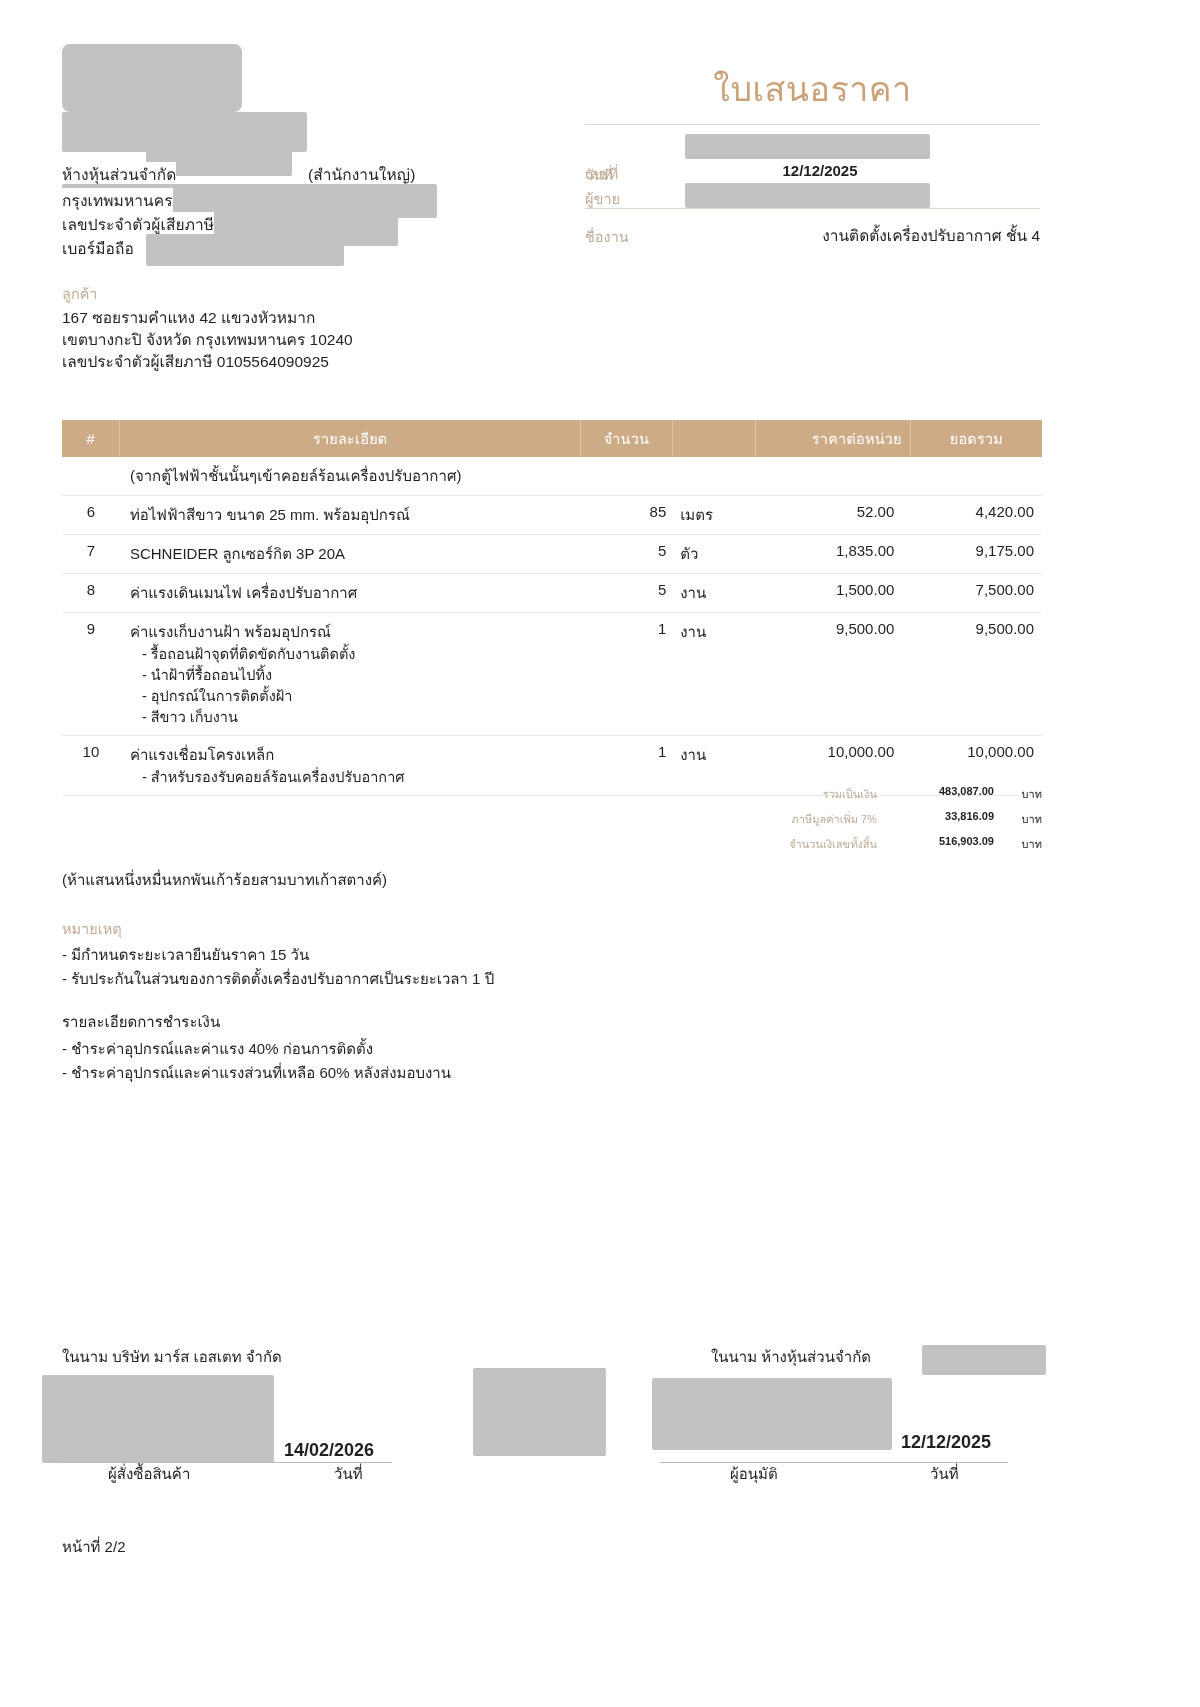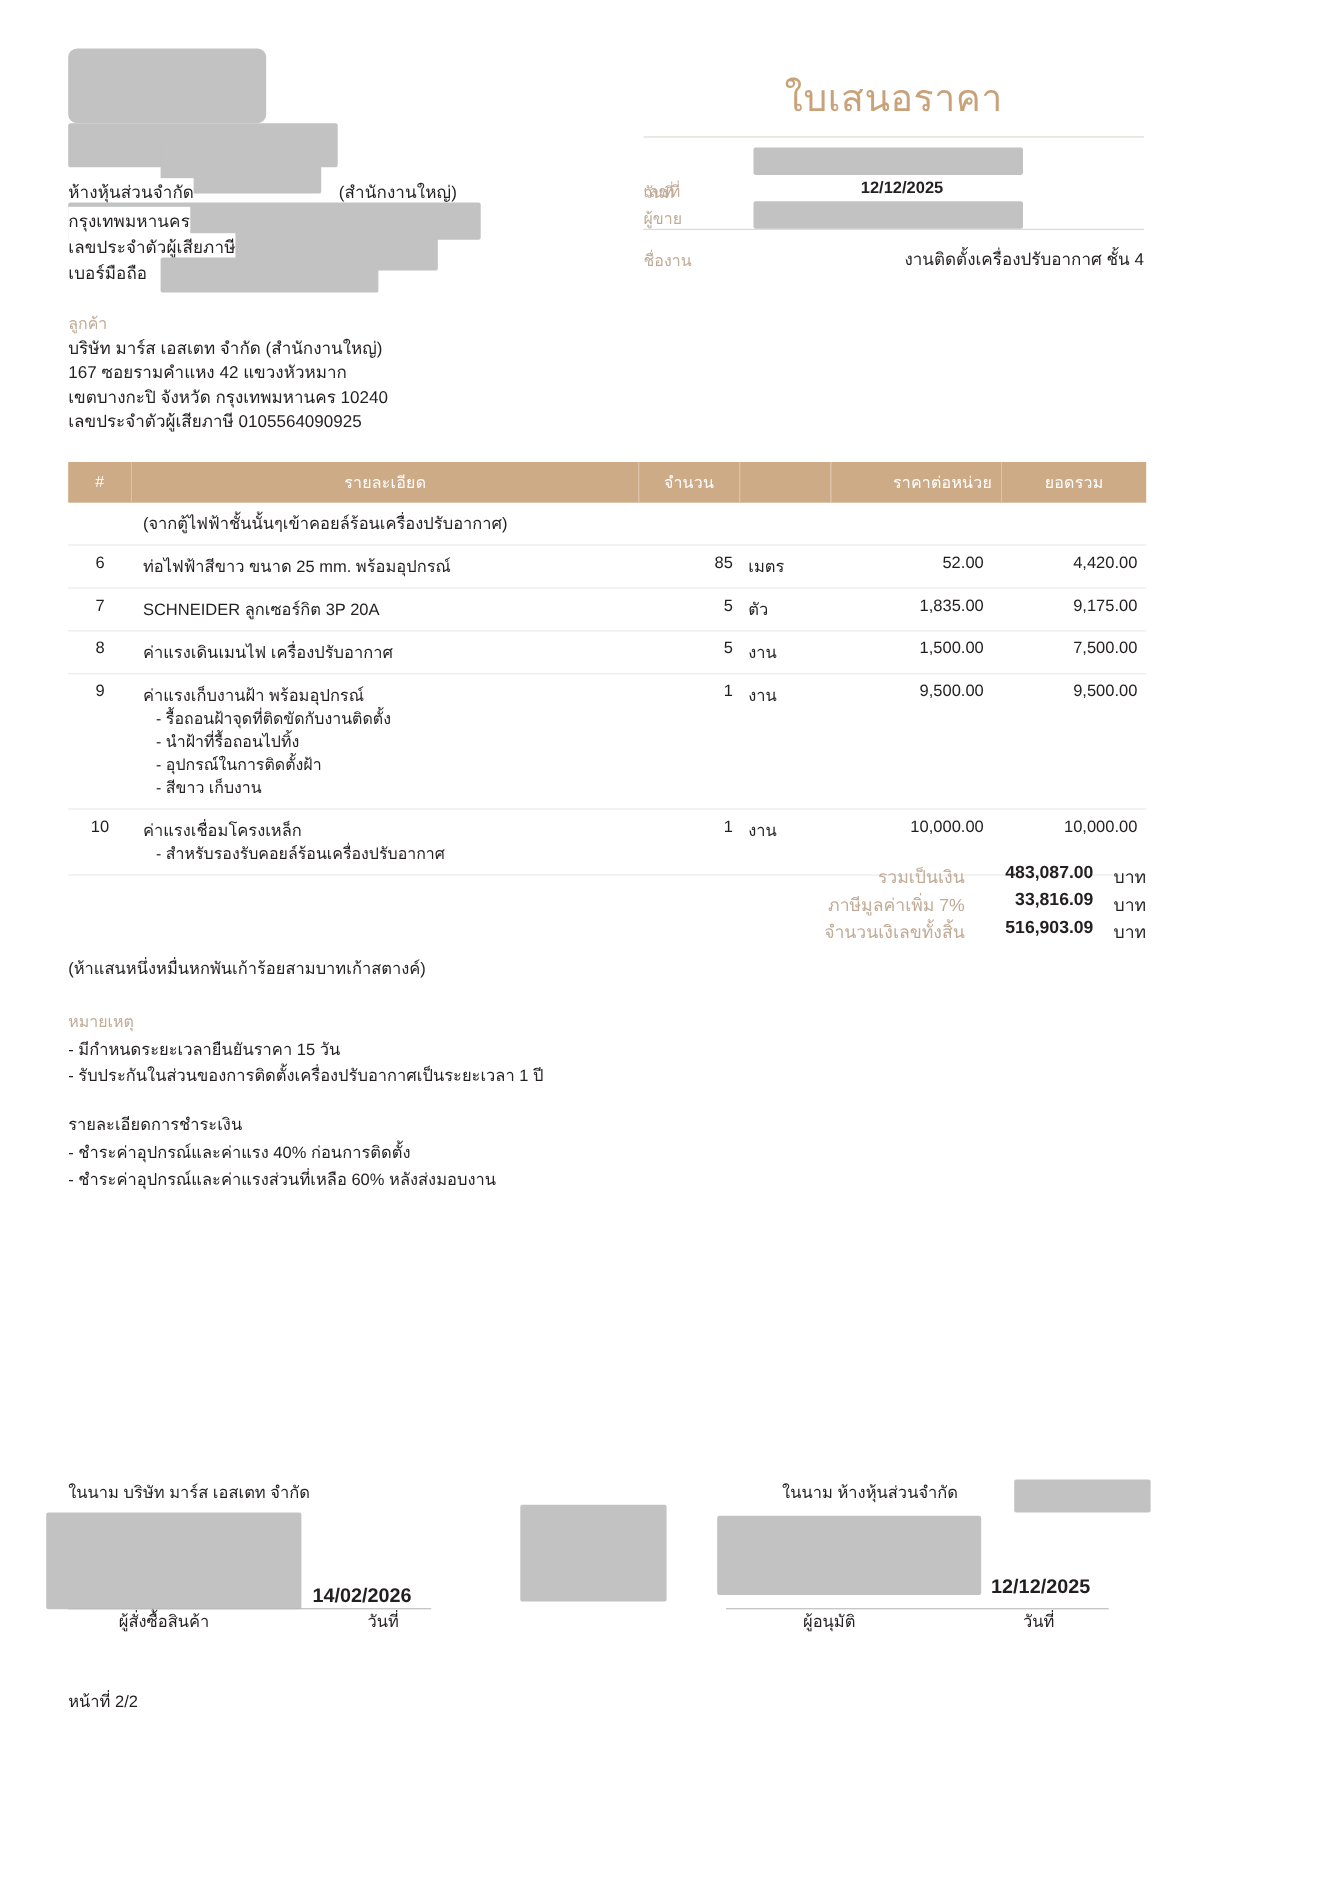--- a/index.html
+++ b/index.html
@@ -175,21 +175,21 @@
   
   .totals {
     position: absolute;
     right: 158px;
     top: 785px;
     width: 420px;
   }
   .tot-row {
     position: relative;
     height: 25px;
-    font-size: 16px;
+    font-size: 11px;
     text-decoration: underline;
   }
   .tot-label {
     position: absolute;
     right: 165px;
     color: #c0ab97;
     white-space: nowrap;
   }
   .tot-value {
     position: absolute;
@@ -321,21 +321,20 @@
     <div class="rule"></div>
 
     <div class="jobrow">
       <div class="job-label">ชื่องาน</div>
       <div class="job-value">งานติดตั้งเครื่องปรับอากาศ ชั้น 4</div>
     </div>
   </div>
 
   <div class="cust">
     <div class="cust-label">ลูกค้า</div>
-    <div class="cust-line">บริษัท มาร์ส เอสเตท จำกัด (สำนักงานใหญ่)</div>
     <div class="cust-line">167 ซอยรามคำแหง 42 แขวงหัวหมาก</div>
     <div class="cust-line">เขตบางกะปิ จังหวัด กรุงเทพมหานคร 10240</div>
     <div class="cust-line">เลขประจำตัวผู้เสียภาษี 0105564090925</div>
   </div>
 
   <table class="tbl">
     <thead>
       <tr>
         <th class="th-no">#</th>
         <th class="th-desc">รายละเอียด</th>

